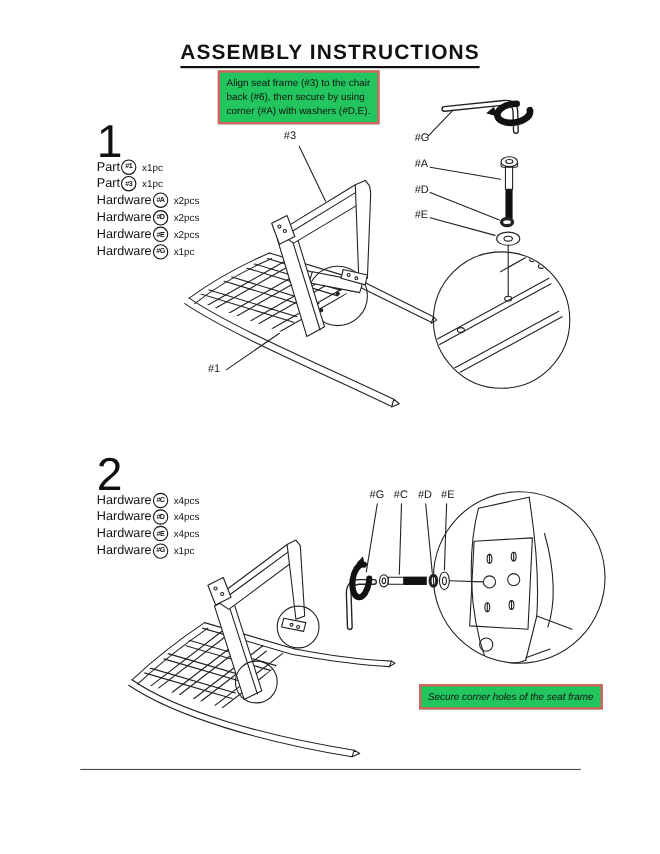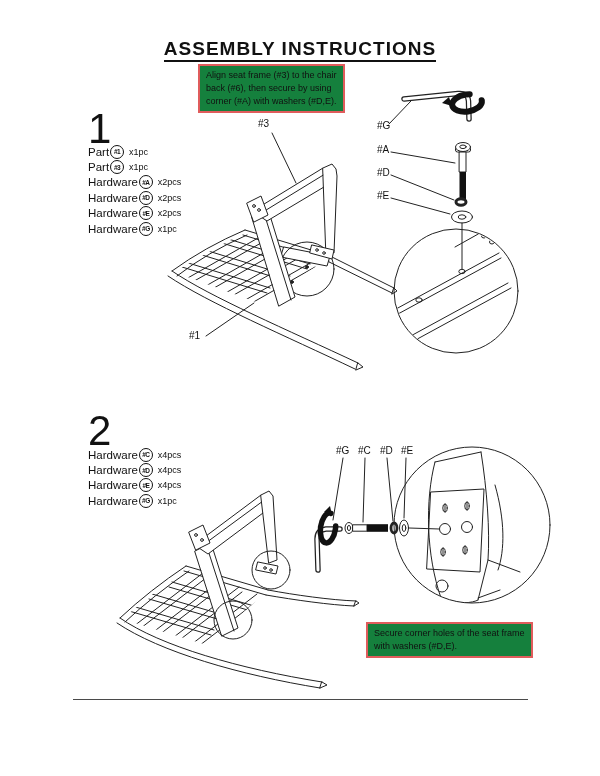--- a/index.html
+++ b/index.html
@@ -1,25 +1,25 @@
 <!DOCTYPE html>
 <html><head>
 <meta charset="utf-8">
 <style>
   html,body{margin:0;padding:0;background:#fff;}
   .page{position:relative;width:600px;height:776px;background:#fff;overflow:hidden;
         font-family:"Liberation Sans",sans-serif;color:#111;}
   .title{position:absolute;left:0;top:38px;width:600px;text-align:center;
          font-size:19px;font-weight:bold;letter-spacing:1px;}
   .title span{border-bottom:2px solid #111;padding-bottom:1px;}
-  .note{position:absolute;border:2px solid #e05c5c;background:#15803d;padding:3px 6px;
+  .note{position:absolute;border:2px solid #e05c5c;background:#22c55e;padding:3px 6px;
         font-size:9px;line-height:1.45;}
   .note div{white-space:nowrap;}
   .note1{left:198px;top:64px;}
-  .note2{left:366px;top:622px;}
+  .note2{left:381px;top:622px;font-style:italic;}
   .stepnum{position:absolute;font-size:42px;font-weight:400;line-height:1;}
   .num1{left:88px;top:108px;}
   .num2{left:88px;top:410px;}
   .plist{position:absolute;left:88px;}
   .plist1{top:144px;text-align:right;}
   .plist2{top:447px;}
   .prow{display:flex;align-items:center;height:15.4px;}
   .pkind{font-size:11.5px;}
   .pcode{width:12px;height:12px;border:1.7px solid #111;border-radius:50%;
          font-size:6.5px;font-weight:bold;display:flex;align-items:center;
@@ -204,21 +204,20 @@
     </div>
   </div>
 
   <span class="dlabel" style="left:336px;top:445px">#G</span>
   <span class="dlabel" style="left:358px;top:445px">#C</span>
   <span class="dlabel" style="left:380px;top:445px">#D</span>
   <span class="dlabel" style="left:401px;top:445px">#E</span>
 
   <div class="note note2">
     <div>Secure corner holes of the seat frame</div>
-    <div>with washers (#D,E).</div>
   </div>
 
   <svg style="left:105px;top:444px" width="460" height="261" viewBox="105 444 460 261">
     <defs>
       <clipPath id="lat2">
           <polygon points="122,619 186,567 267,591 207,645"></polygon>
         </clipPath>
       <clipPath id="det2">
           <circle cx="472" cy="525" r="78"></circle>
         </clipPath>

